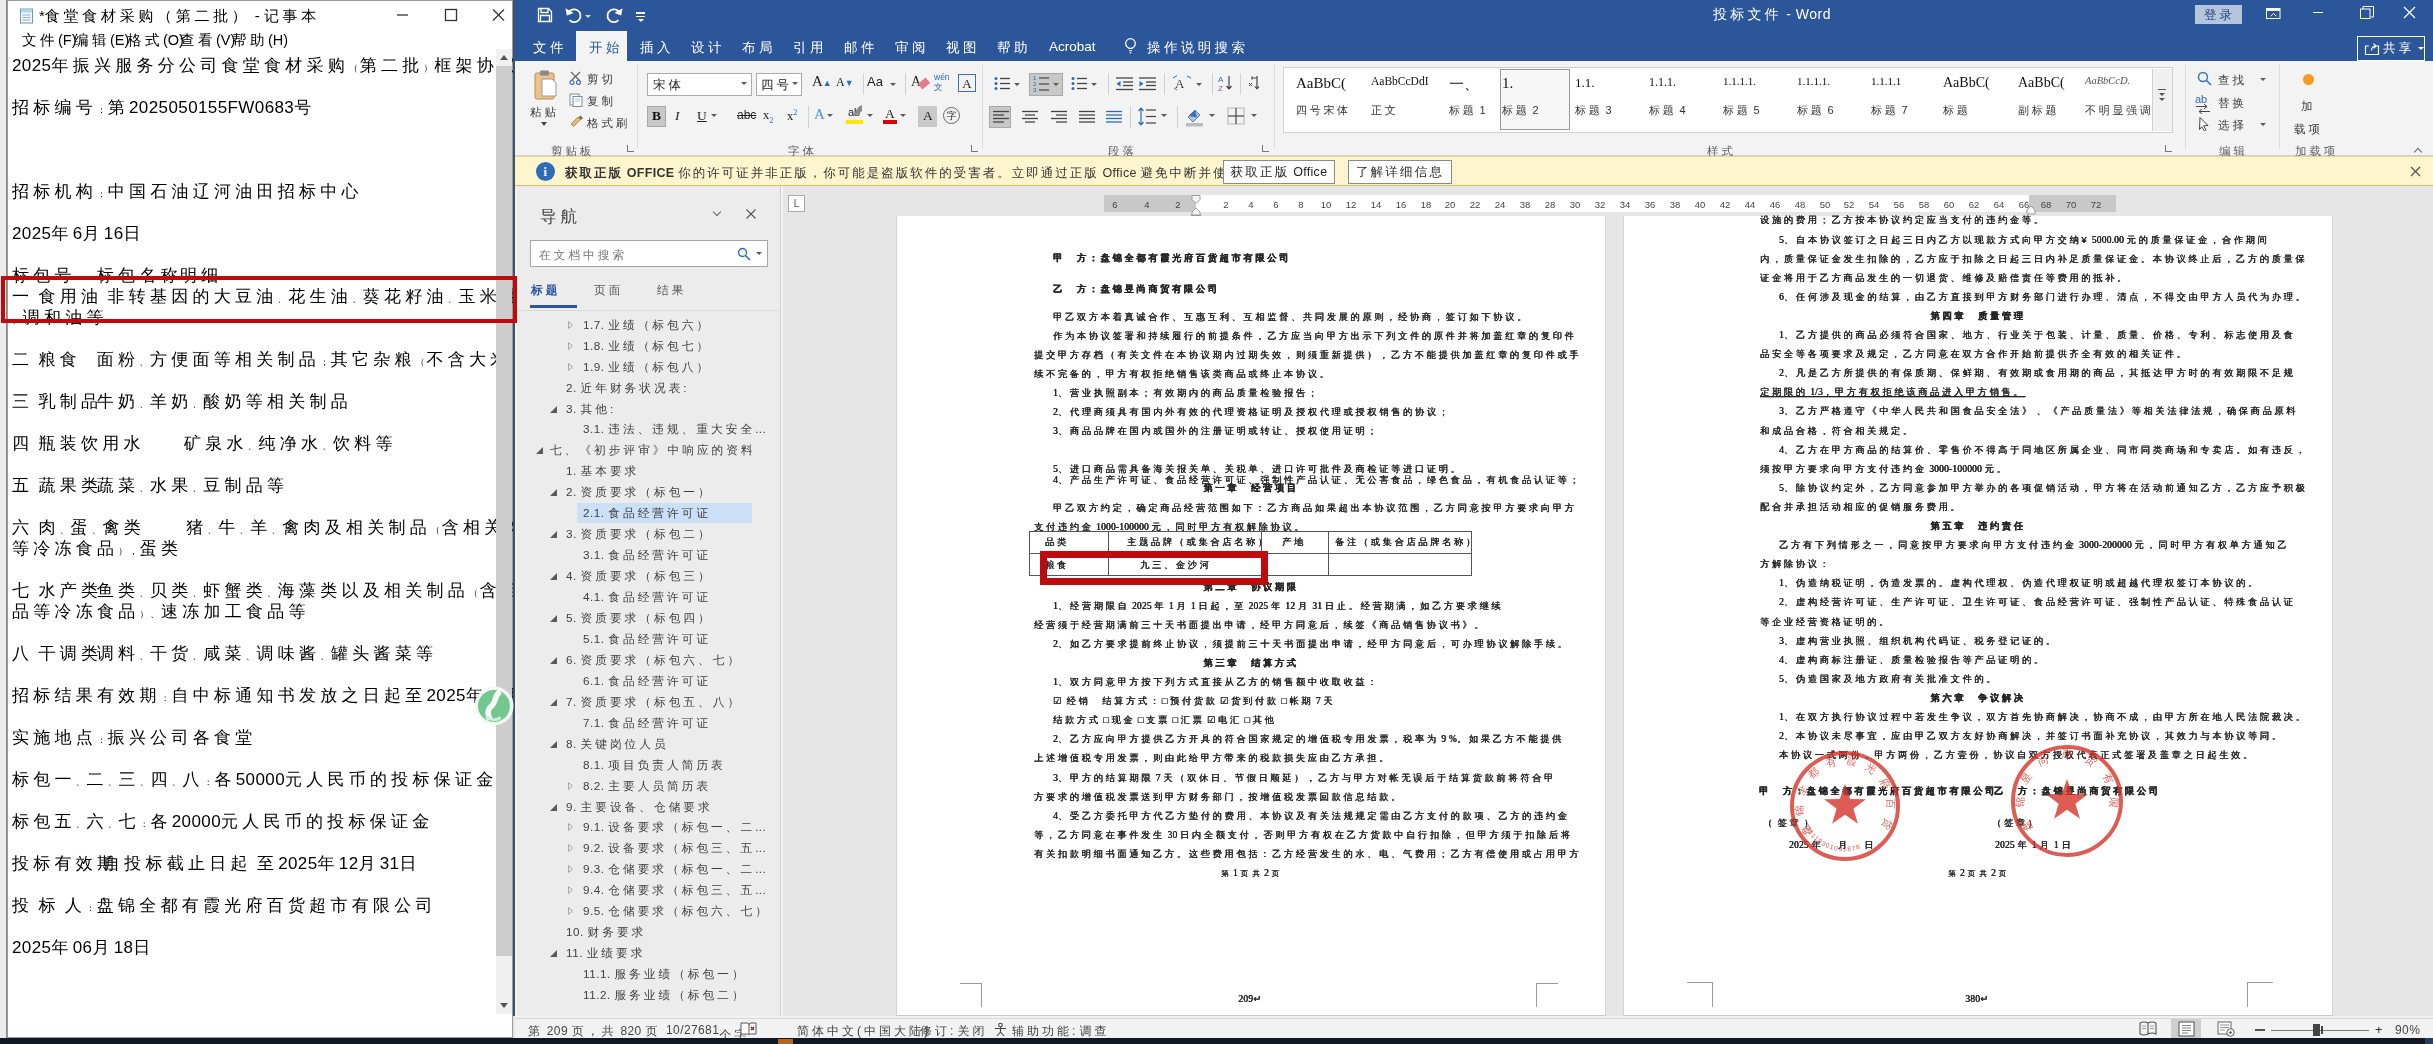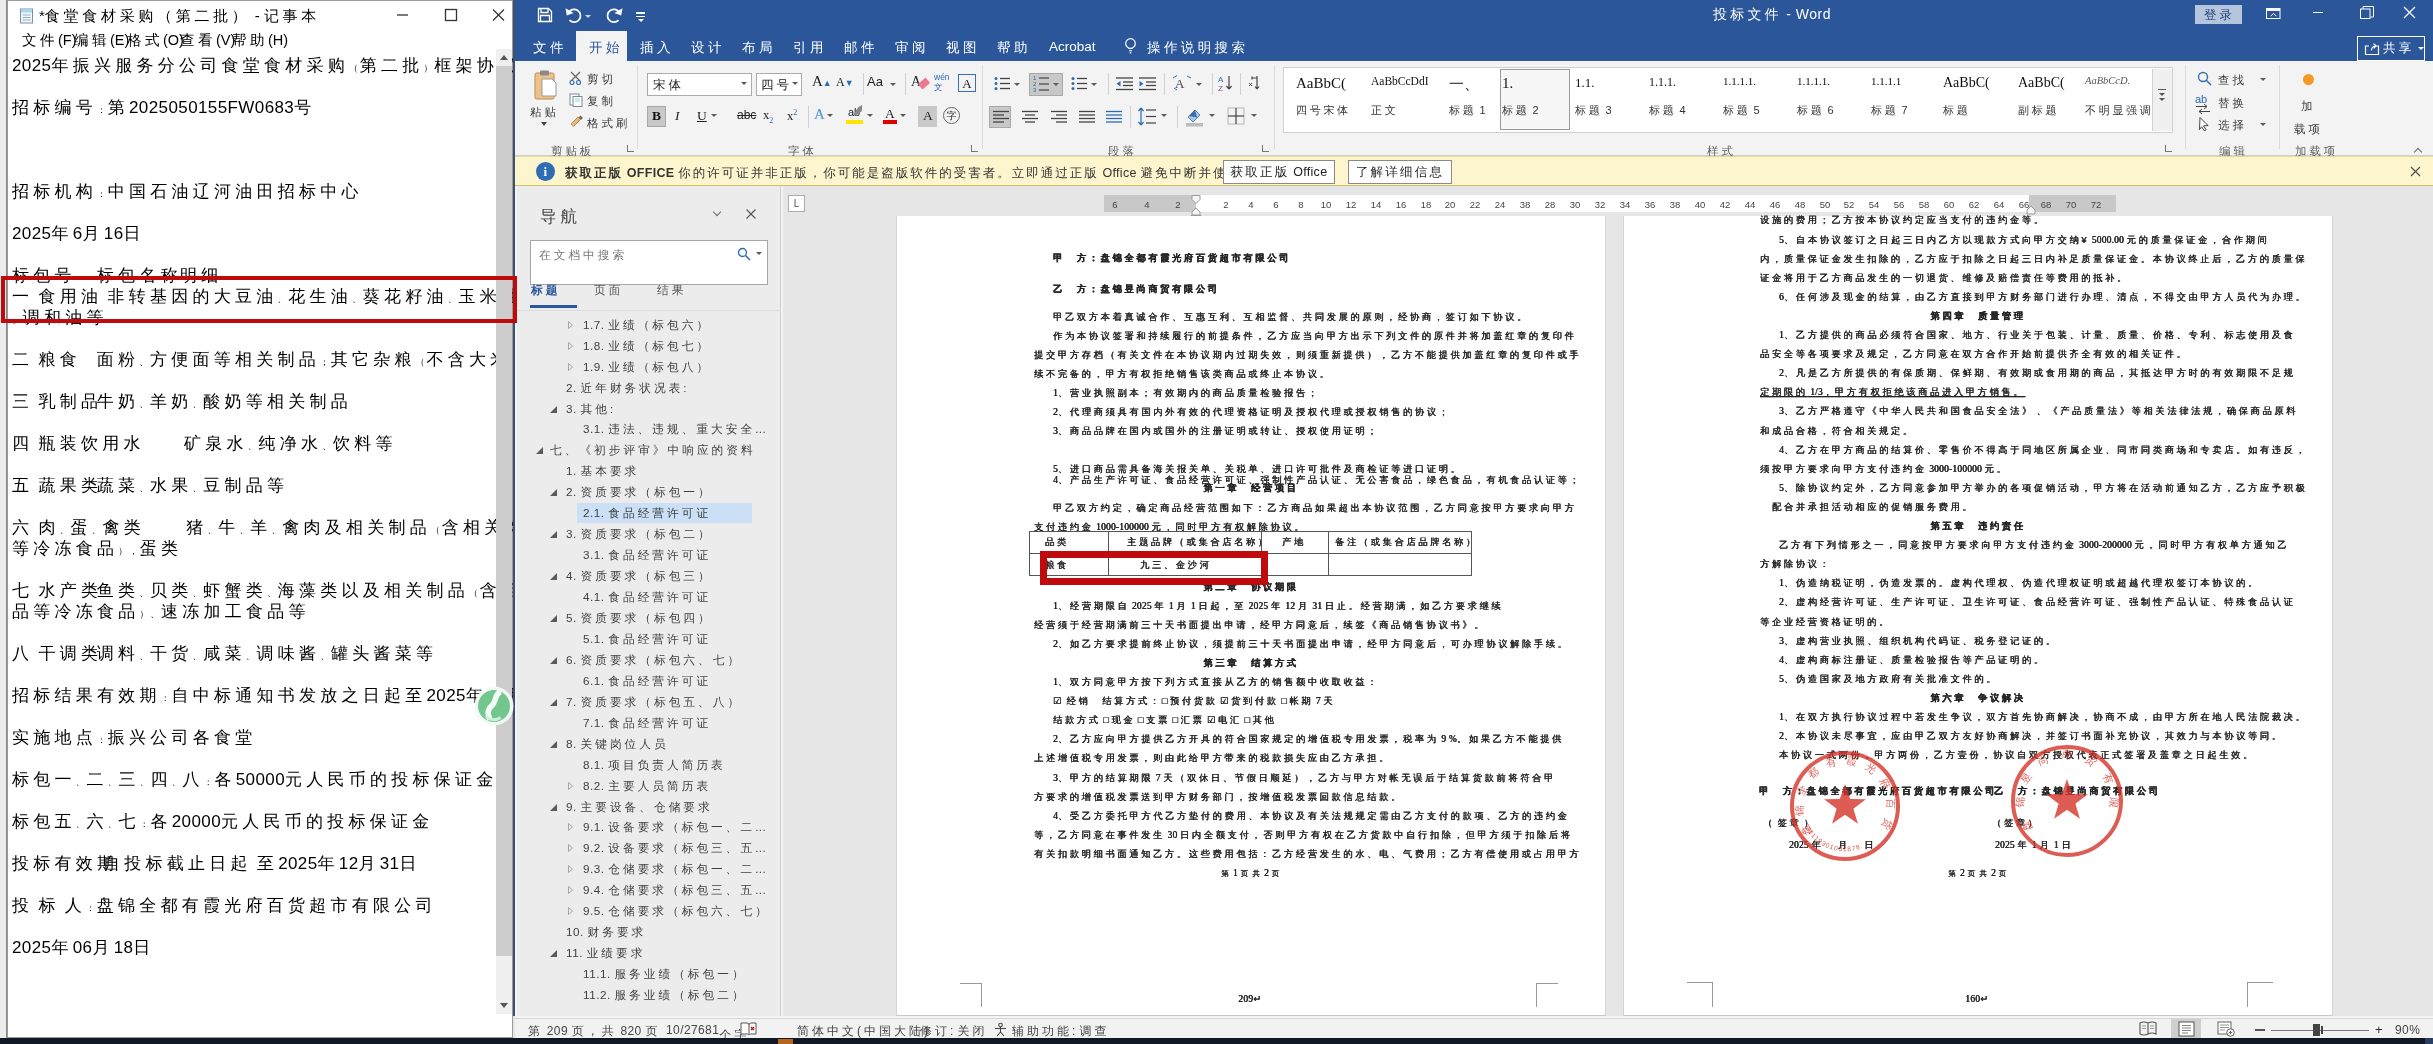--- a/index.html
+++ b/index.html
@@ -30,21 +30,21 @@
 .glabel{position:absolute;top:83px;font-size:11.5px;letter-spacing:2.9px;color:#5f5f5f;white-space:nowrap}
 .rlbl{font-size:11.5px;letter-spacing:2.9px;color:#3b3b3b;white-space:nowrap;position:absolute}
 .combo{position:absolute;height:23px;background:#fff;border:1px solid #ababab;font-size:12.5px;color:#222}
 .dlnch{position:absolute;width:7px;height:7px;border-left:1px solid #777;border-bottom:1px solid #777}
 #ybar{position:absolute;left:0;top:156px;width:100%;height:30px;background:#fdf5cd;border-top:1px solid #e3d9a0;border-bottom:1px solid #cfc06a}
 #ybar .tx{position:absolute;left:50px;top:8px;font-size:12.5px;color:#333;letter-spacing:2.0px;white-space:nowrap}
 #ybar .tx i,#ybar .btn i{font-style:normal;letter-spacing:0.3px}
 #ybar .btn{position:absolute;top:3px;height:24px;background:#fff;border:1px solid #8a8a8a;font-size:12.5px;color:#222;letter-spacing:2.2px}
 #nav{position:absolute;left:2px;top:186px;width:264px;height:830px;background:#ececec;border-right:1px solid #cfcfcf}
 #nav .hd{position:absolute;left:23px;top:20px;font-size:16.5px;letter-spacing:4.1px;color:#454545}
-#nav .sbox{position:absolute;left:13px;top:54px;width:238px;height:45px;background:#fff;border:1px solid #a6a6a6}
+#nav .sbox{position:absolute;left:13px;top:54px;width:238px;height:27px;background:#fff;border:1px solid #a6a6a6}
 #nav .sbox span{position:absolute;left:8px;top:7px;font-size:11.7px;letter-spacing:3px;color:#767676}
 .ntab{position:absolute;top:97px;font-size:11.7px;letter-spacing:3px;color:#5a5a5a}
 .nitem{position:absolute;font-size:11.7px;letter-spacing:3px;color:#3f3f3f;white-space:nowrap}
 .nitem i{font-style:normal;letter-spacing:0.5px}
 #canvas{position:absolute;left:268px;top:186px;width:1650px;height:830px;background:#e6e6e6;overflow:hidden}
 .page{position:absolute;top:30px;width:710px;height:800px;background:#fff;border-left:1px solid #d4d4d4;border-right:1px solid #d4d4d4;border-bottom:1px solid #c9c9c9}
 .dl{position:absolute;font-family:"Liberation Sans",sans-serif;font-size:9.3px;letter-spacing:2.6px;color:#222;white-space:nowrap;text-shadow:0.4px 0 0 #444,0 0.4px 0 #444}
 .dl i{font-style:normal;letter-spacing:0.2px;font-family:'Liberation Serif',serif;font-size:9.5px}
 .dc{text-align:center;width:708px;left:0}
 .cm{position:absolute;background:#999}
@@ -688,42 +688,42 @@
 <div class="dl dc" style="left:0px;top:94px;"><b>第四章　质量管理</b></div>
 <div class="dl" style="left:155px;top:113px;"><i>1</i>、乙方提供的商品必须符合国家、地方、行业关于包装、计量、质量、价格、专利、标志使用及食</div>
 <div class="dl" style="left:136px;top:132px;">品安全等各项要求及规定，乙方同意在双方合作开始前提供齐全有效的相关证件。</div>
 <div class="dl" style="left:155px;top:151px;"><i>2</i>、凡是乙方所提供的有保质期、保鲜期、有效期或食用期的商品，其抵达甲方时的有效期限不足规</div>
 <div class="dl" style="left:136px;top:170px;text-decoration:underline;">定期限的<i> 1/3</i>，甲方有权拒绝该商品进入甲方销售。</div>
 <div class="dl" style="left:155px;top:189px;"><i>3</i>、乙方严格遵守《中华人民共和国食品安全法》<i> </i>、《产品质量法》等相关法律法规，确保商品原料</div>
 <div class="dl" style="left:136px;top:209px;">和成品合格，符合相关规定。</div>
 <div class="dl" style="left:155px;top:228px;"><i>4</i>、乙方在甲方商品的结算价、零售价不得高于同地区所属企业、同市同类商场和专卖店。如有违反，</div>
 <div class="dl" style="left:136px;top:247px;">须按甲方要求向甲方支付违约金<i> 3000-100000 </i>元。</div>
 <div class="dl" style="left:155px;top:266px;"><i>5</i>、除协议约定外，乙方同意参加甲方举办的各项促销活动，甲方将在活动前通知乙方，乙方应予积极</div>
-<div class="dl" style="left:136px;top:285px;margin-left:12px;">配合并承担活动相应的促销服务费用。</div>
+<div class="dl" style="left:136px;top:285px;">配合并承担活动相应的促销服务费用。</div>
 <div class="dl dc" style="left:0px;top:304px;"><b>第五章　违约责任</b></div>
 <div class="dl" style="left:155px;top:323px;">乙方有下列情形之一，同意按甲方要求向甲方支付违约金<i> 3000-200000 </i>元，同时甲方有权单方通知乙</div>
 <div class="dl" style="left:136px;top:342px;">方解除协议：</div>
 <div class="dl" style="left:155px;top:361px;"><i>1</i>、伪造纳税证明，伪造发票的。虚构代理权、伪造代理权证明或超越代理权签订本协议的。</div>
 <div class="dl" style="left:155px;top:380px;"><i>2</i>、虚构经营许可证、生产许可证、卫生许可证、食品经营许可证、强制性产品认证、特殊食品认证</div>
 <div class="dl" style="left:136px;top:400px;">等企业经营资格证明的。</div>
 <div class="dl" style="left:155px;top:419px;"><i>3</i>、虚构营业执照、组织机构代码证、税务登记证的。</div>
 <div class="dl" style="left:155px;top:438px;"><i>4</i>、虚构商标注册证、质量检验报告等产品证明的。</div>
 <div class="dl" style="left:155px;top:457px;"><i>5</i>、伪造国家及地方政府有关批准文件的。</div>
 <div class="dl dc" style="left:0px;top:476px;"><b>第六章　争议解决</b></div>
 <div class="dl" style="left:155px;top:495px;"><i>1</i>、在双方执行协议过程中若发生争议，双方首先协商解决，协商不成，由甲方所在地人民法院裁决。</div>
 <div class="dl" style="left:155px;top:514px;"><i>2</i>、本协议未尽事宜，应由甲乙双方友好协商解决，并签订书面补充协议，其效力与本协议等同。</div>
 <div class="dl" style="left:155px;top:533px;">本协议一式两份，甲方两份，乙方壹份，协议自双方授权代表正式签署及盖章之日起生效。</div>
 <div class="dl" style="left:135px;top:569px;"><b>甲　方：盘锦全都有霞光府百货超市有限公司</b></div>
 <div class="dl" style="left:370px;top:569px;"><b>乙　方：盘锦昱尚商贸有限公司</b></div>
 <div class="dl" style="left:139px;top:601px;">（<i> </i>签章<i> </i>）</div>
 <div class="dl" style="left:368px;top:601px;">（签章）</div>
 <div class="dl" style="left:165px;top:623px;"><i>2025 </i>年　<i> </i>月　<i> </i>日</div>
 <div class="dl" style="left:371px;top:623px;"><i>2025 </i>年<i> 1 </i>月<i> 1 </i>日</div>
 <div class="dl dc" style="left:0px;top:652px;font-size:7.5px;letter-spacing:1.7px">第<i> 2 </i>页<i> </i>共<i> 2 </i>页</div>
-<div class="dl dc" style="left:0px;top:777px;font-size:9.5px"><i>160</i>↵</div>
+<div class="dl dc" style="left:0px;top:777px;font-size:9.5px"><i>380</i>↵</div>
 <div class="cm" style="left:63px;top:766px;width:26px;height:1px"></div>
 <div class="cm" style="left:88px;top:766px;width:1px;height:25px"></div>
 <div class="cm" style="left:623px;top:766px;width:26px;height:1px"></div>
 <div class="cm" style="left:623px;top:766px;width:1px;height:25px"></div>
 <svg class="abs" style="left:162px;top:531px" width="118px" height="118px" viewBox="0 0 118 118">
           <circle cx="59" cy="59" r="53" fill="none" stroke="#d43529" stroke-width="4" opacity="0.8"></circle>
           <polygon points="59.0,37.0 64.2,51.9 79.9,52.2 67.4,61.7 71.9,76.8 59.0,67.8 46.1,76.8 50.6,61.7 38.1,52.2 53.8,51.9" fill="#d43529" opacity="0.8"></polygon>
           <defs>
             <path id="tp221590" d="M 26.659999999999997 85.88 A 42 42 0 1 1 91.34 85.88"></path>
           </defs>

